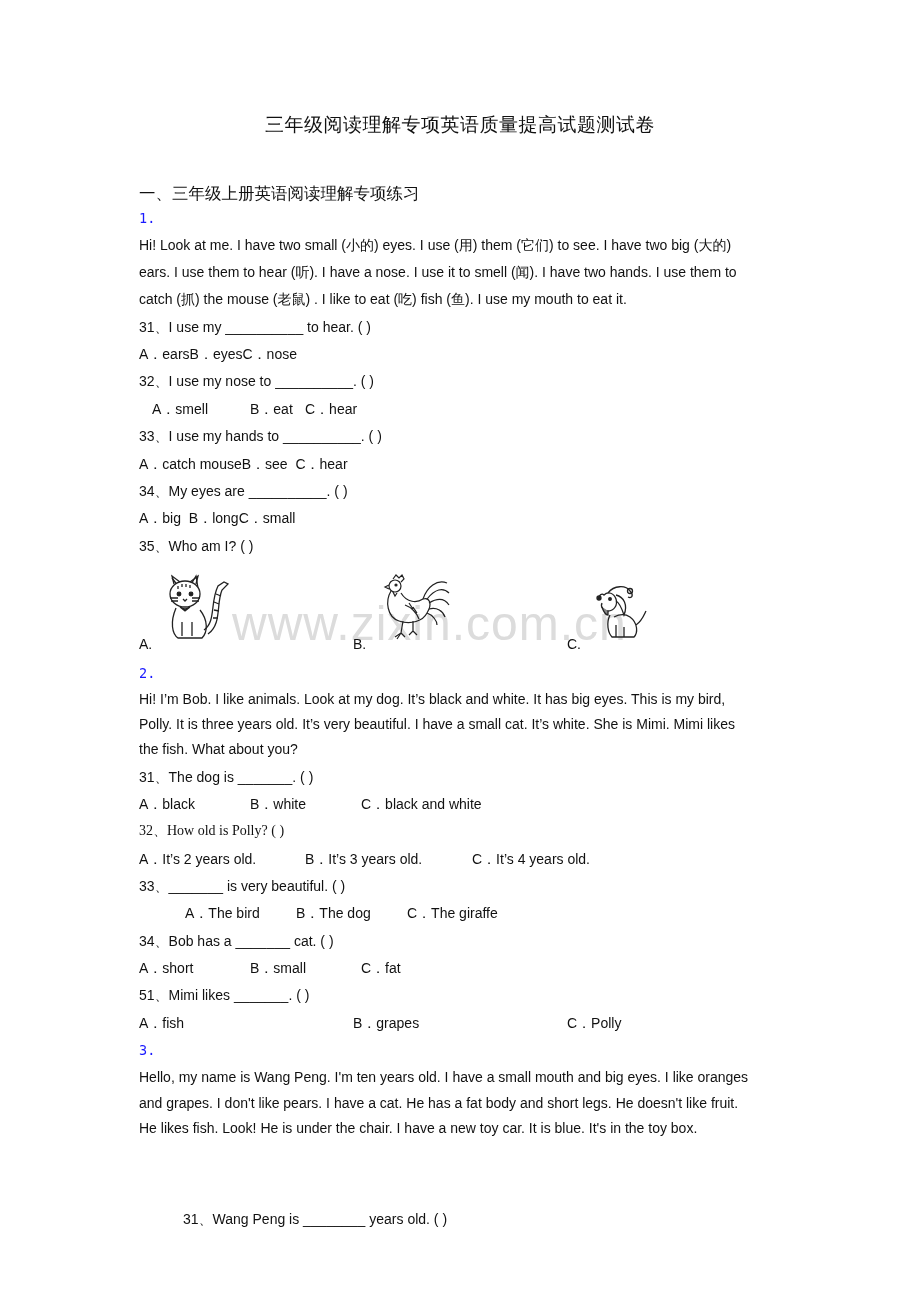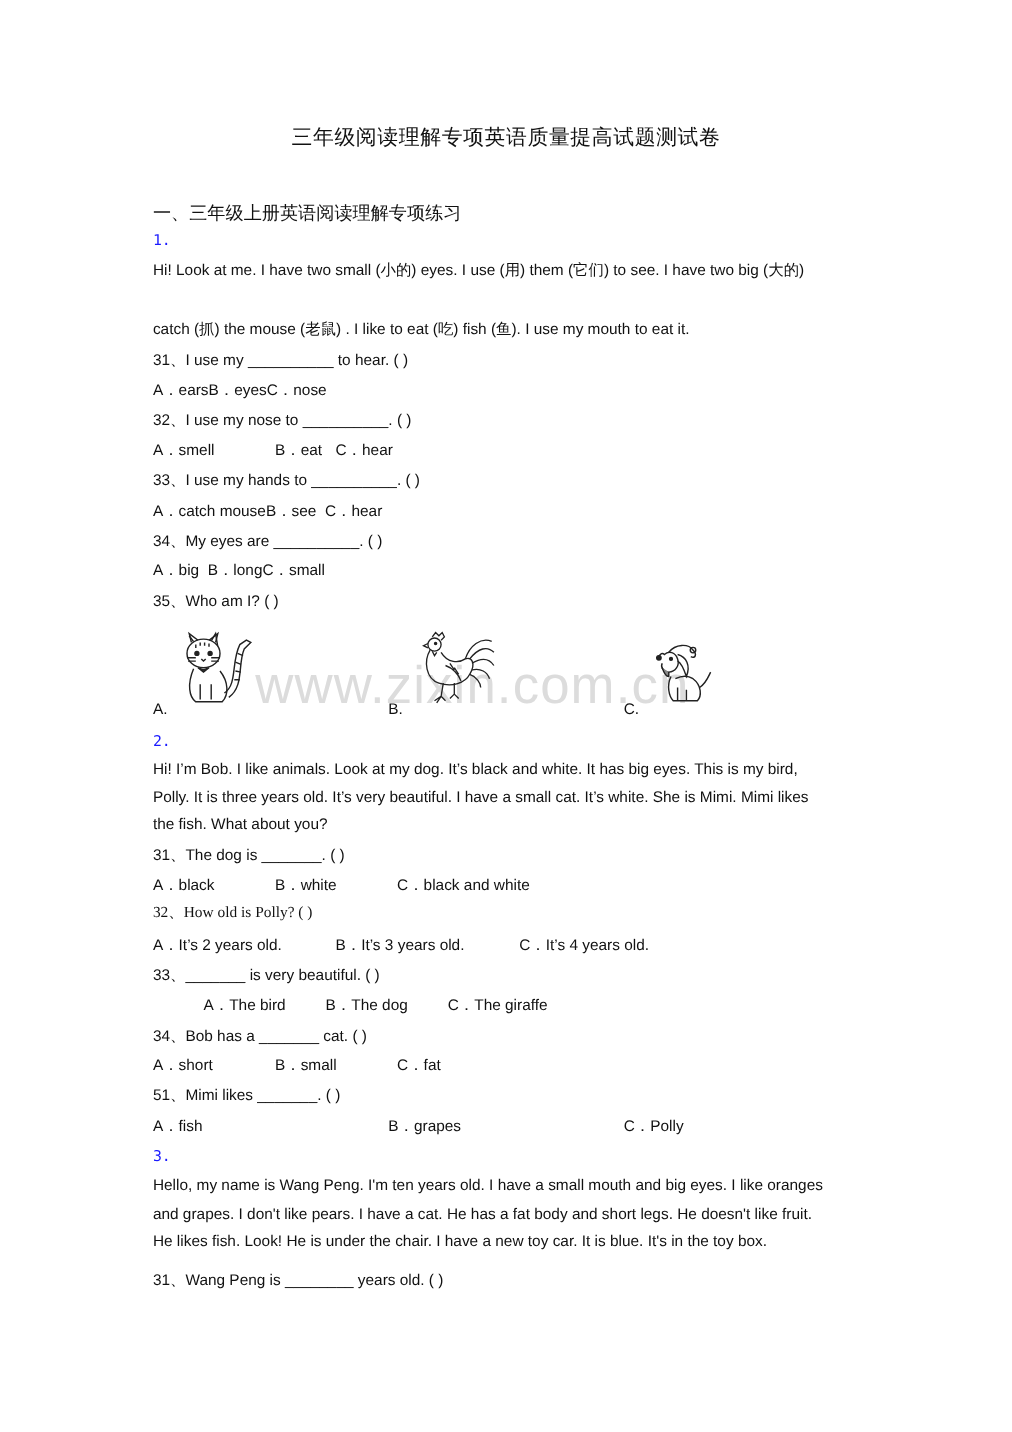--- a/index.html
+++ b/index.html
@@ -37,30 +37,31 @@
 </head>
 <body>
 
 <div class="page">
 
   <div class="title">三年级阅读理解专项英语质量提高试题测试卷</div>
   <div class="section-heading">一、三年级上册英语阅读理解专项练习</div>
 
   <div class="line" style="top:209px;"><span class="qnum">1.</span></div>
   <div class="line" style="top:236px;">Hi! Look at me. I have two small (小的) eyes. I use (用) them (它们) to see. I have two big (大的)</div>
+  <div class="line" style="top:263px;">ears. I use them to hear (听). I have a nose. I use it to smell (闻). I have two hands. I use them to</div>
   <div class="line" style="top:290px;">catch (抓) the mouse (老鼠) . I like to eat (吃) fish (鱼). I use my mouth to eat it.</div>
 
   <div class="line" style="top:318px;">31、I use my __________ to hear. (   )</div>
   <div class="line" style="top:345px;">
     <span>A．ears</span><span>B．eyes</span><span>C．nose</span>
   </div>
 
   <div class="line" style="top:372px;">32、I use my nose to __________. (   )</div>
   <div class="line" style="top:400px; width:600px; height:18px;">
-    <span class="opt" style="left:0;">A．smell</span>
+    <span class="opt" style="left:13px;">A．smell</span>
     <span class="opt" style="left:111px;">B．eat</span>
     <span class="opt" style="left:166px;">C．hear</span>
   </div>
 
   <div class="line" style="top:427px;">33、I use my hands to __________. (   )</div>
   <div class="line" style="top:455px;">
     <span>A．catch mouse</span><span>B．see</span>&nbsp;&nbsp;<span>C．hear</span>
   </div>
 
   <div class="line" style="top:482px;">34、My eyes are __________. (   )</div>
@@ -159,15 +160,15 @@
   <div class="line" style="top:1014px; width:640px; height:18px;">
     <span class="opt" style="left:0;">A．fish</span>
     <span class="opt" style="left:214px;">B．grapes</span>
     <span class="opt" style="left:428px;">C．Polly</span>
   </div>
 
   <div class="line" style="top:1041px;"><span class="qnum">3.</span></div>
   <div class="line" style="top:1094px;">and grapes. I don't like pears. I have a cat. He has a fat body and short legs. He doesn't like fruit.</div>
   <div class="line" style="top:1068px;">Hello, my name is Wang Peng. I'm ten years old. I have a small mouth and big eyes. I like oranges</div>
   <div class="line" style="top:1119px;">He likes fish. Look! He is under the chair. I have a new toy car. It is blue. It's in the toy box.</div>
-  <div class="line" style="top:1154px;">31、Wang Peng is ________ years old. (   )</div>
+  <div class="line" style="top:1210px;margin-left:44px;">31、Wang Peng is ________ years old. (   )</div>
 
 </div>
 
 </body></html>

